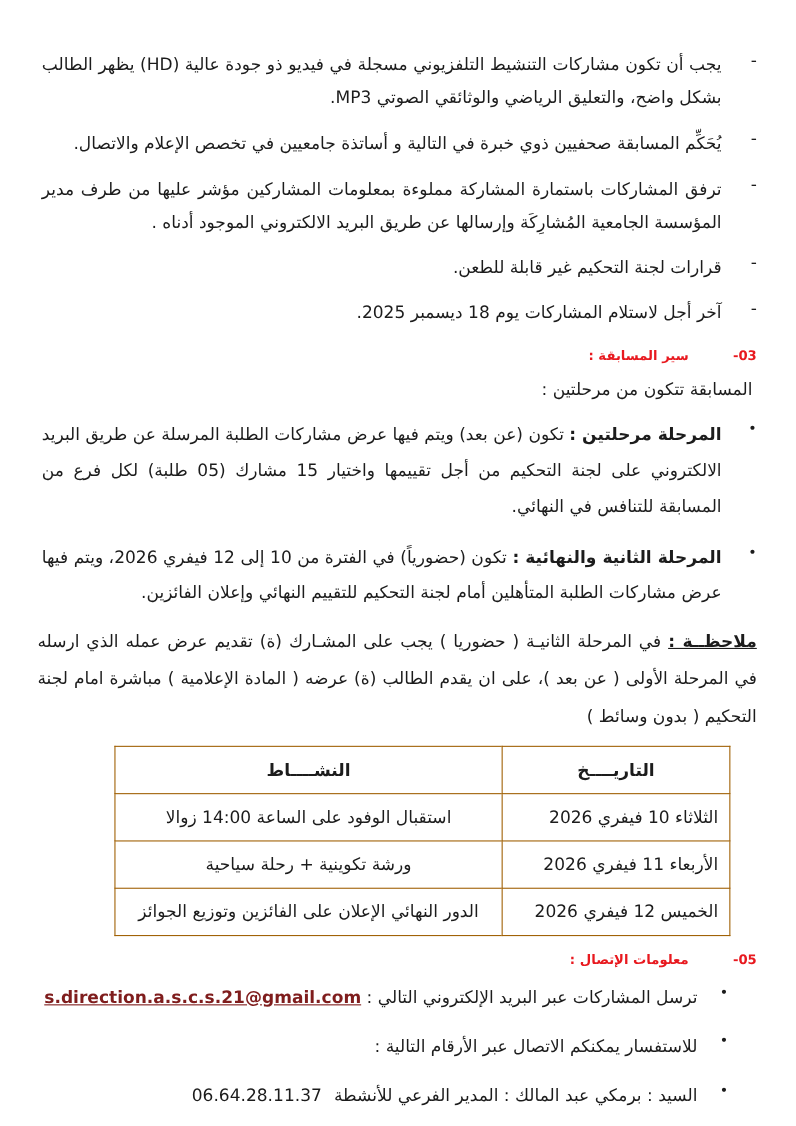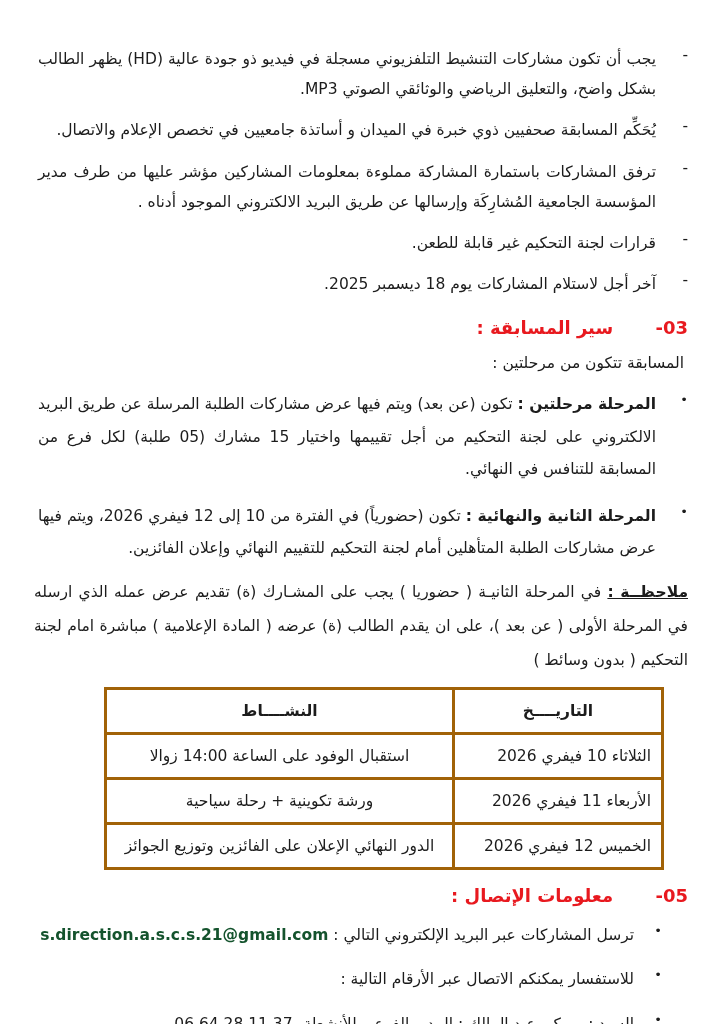--- a/index.html
+++ b/index.html
@@ -38,21 +38,21 @@
     text-align: right;
     padding-left: 6px;
   }
   .dash-item p { flex: 1; }
   .bold-item p, .bold-item .marker { font-weight: normal; }
 
   
   .red-heading {
     color: #E8191F;
     font-weight: bold;
-    font-size: 18px;
+    font-size: 12px;
     margin: 10px 0 8px 0;
     line-height: 1.5;
   }
   .red-heading .sec-num { margin-left: 36px; }
 
   .plain-line {
     line-height: 1.9;
     margin-bottom: 6px;
   }
 
@@ -84,53 +84,54 @@
   }
 
   
   .schedule {
     border-collapse: collapse;
     width: 560px;
     margin: 10px 24px 12px auto;
     font-size: 15.5px;
   }
   .schedule th, .schedule td {
-    border: 3px solid #a16207;
+    border: 1px solid #a16207;
     padding: 4px 10px;
     height: 34px;
   }
   .schedule th { font-weight: bold; text-align: center; }
   .schedule td.cell-date { text-align: right; white-space: nowrap; }
   .schedule td.cell-activity { text-align: center; }
 
   
   .contact-list { padding-right: 26px; }
   .contact-list .disc-item { margin-bottom: 7px; line-height: 1.9; }
   .contact-list .disc-item .marker { flex: 0 0 18px; line-height: 2.2; }
 
   .email-link {
-    color: #14532d;
+    color: #7f1d1d;
     font-weight: bold;
+    text-decoration: underline;
     unicode-bidi: embed;
   }
   .phone { padding-right: 6px; unicode-bidi: embed; }
 </style>
 </head>
 <body>
 
 <div class="page">
 
   <section>
     <div class="dash-item">
       <span class="marker">-</span>
       <p class="jtext">يجب أن تكون مشاركات التنشيط التلفزيوني مسجلة في فيديو ذو جودة عالية (HD) يظهر الطالب بشكل واضح، والتعليق الرياضي والوثائقي الصوتي MP3.</p>
     </div>
     <div class="dash-item">
       <span class="marker">-</span>
-      <p class="jtext">يُحَكِّم المسابقة صحفيين ذوي خبرة في الميدان و أساتذة جامعيين في تخصص الإعلام والاتصال.</p>
+      <p class="jtext">يُحَكِّم المسابقة صحفيين ذوي خبرة في التالية و أساتذة جامعيين في تخصص الإعلام والاتصال.</p>
     </div>
     <div class="dash-item">
       <span class="marker">-</span>
       <p class="jtext">ترفق المشاركات باستمارة المشاركة مملوءة بمعلومات المشاركين مؤشر عليها من طرف مدير المؤسسة الجامعية المُشارِكَة وإرسالها عن طريق البريد الالكتروني الموجود أدناه .</p>
     </div>
     <div class="dash-item">
       <span class="marker">-</span>
       <p class="jtext">قرارات لجنة التحكيم غير قابلة للطعن.</p>
     </div>
     <div class="dash-item bold-item">

